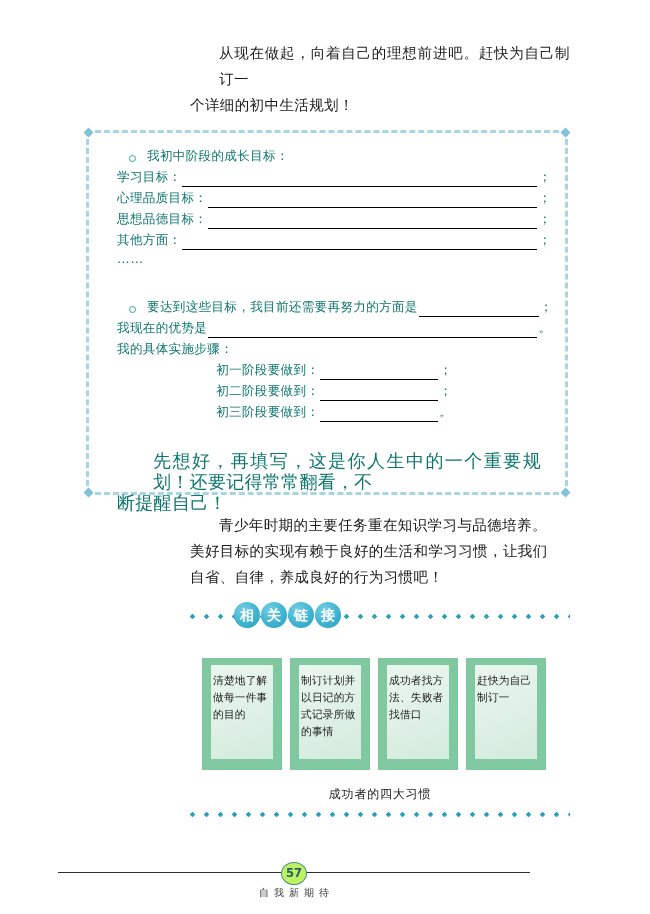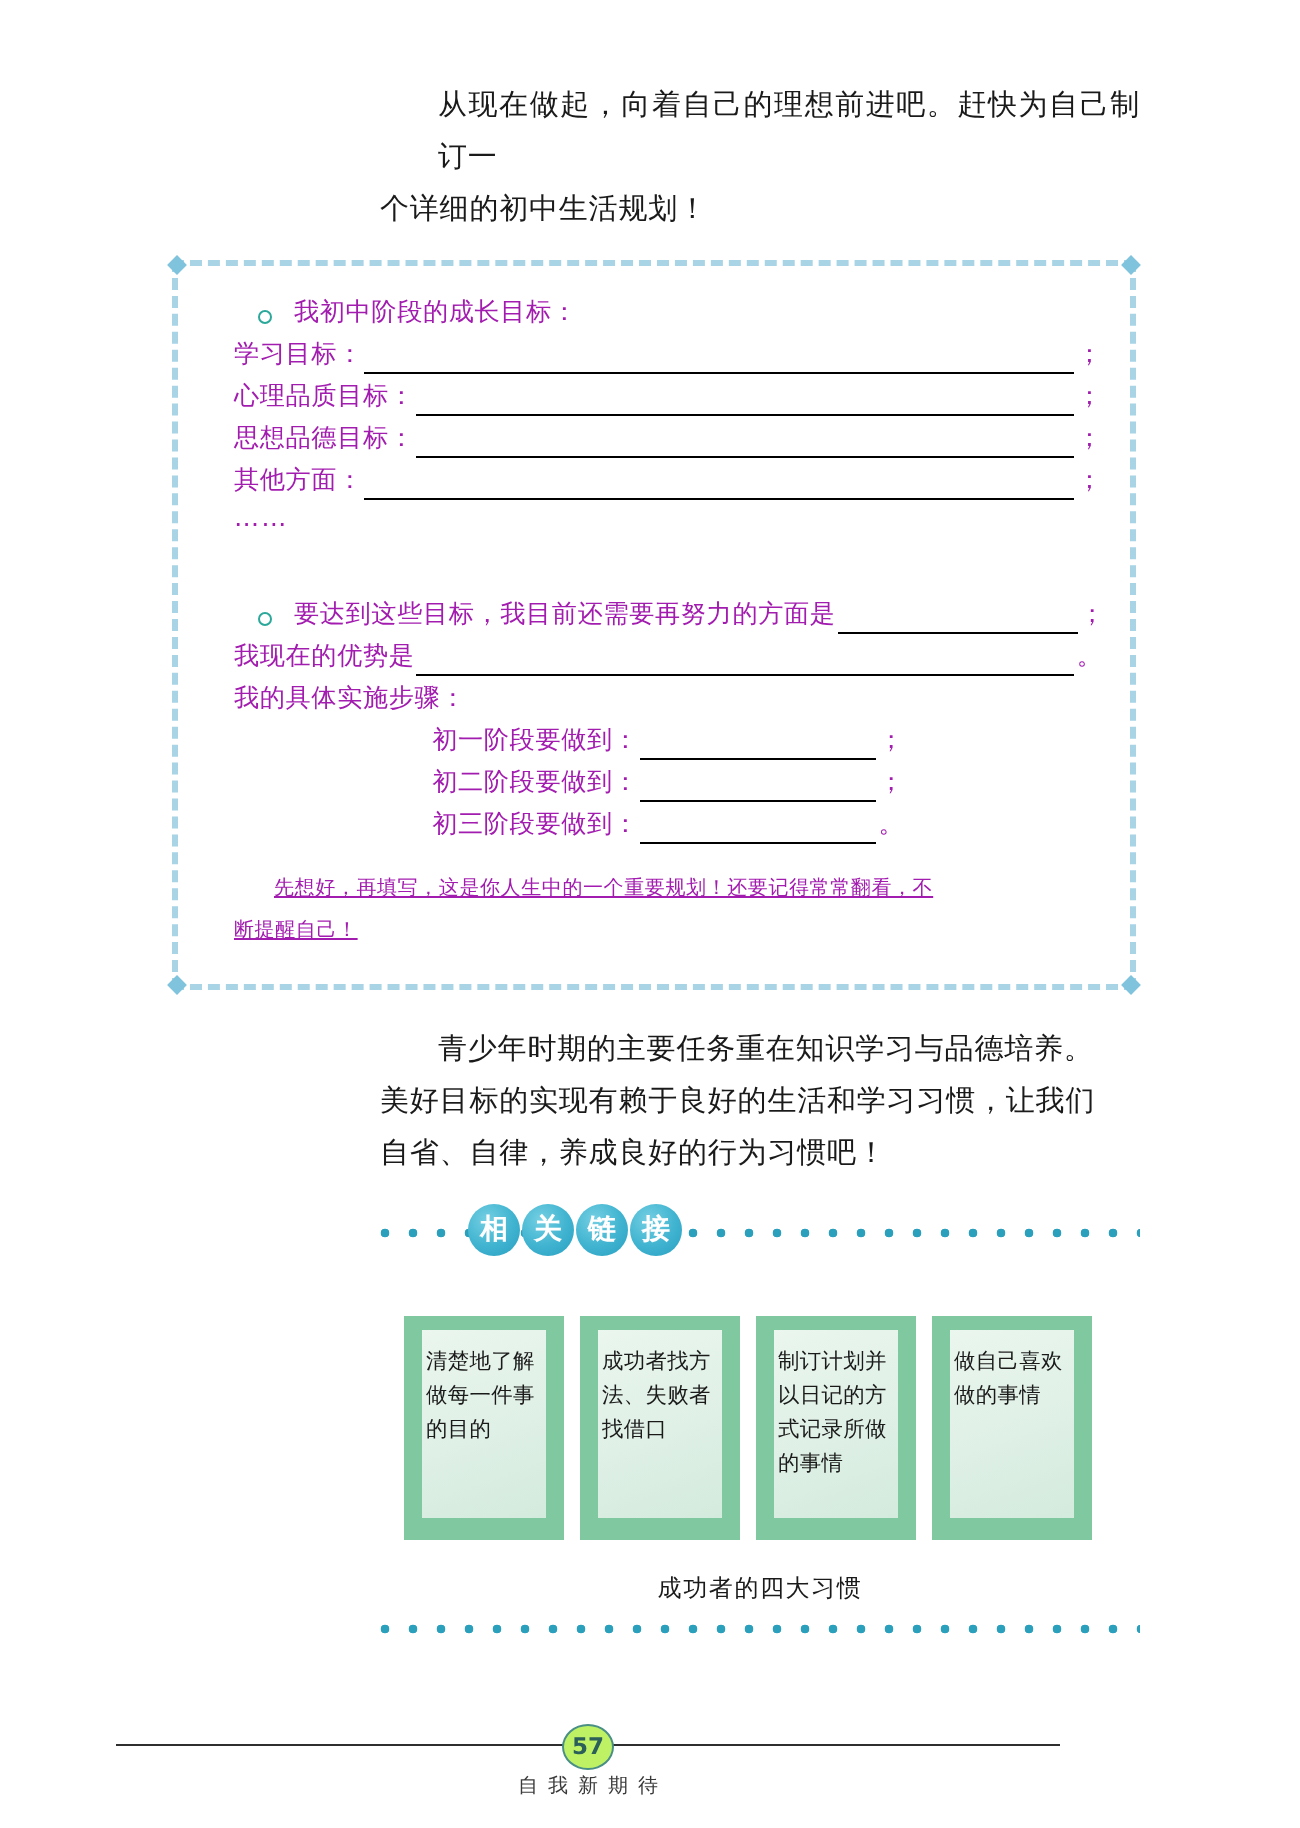--- a/index.html
+++ b/index.html
@@ -58,21 +58,21 @@
   .cd-tr { right: -4px; top: -4px; }
   .cd-bl { left: -4px;  bottom: -4px; }
   .cd-br { right: -4px; bottom: -4px; }
 
   .form-inner {
     position: absolute;
     left: 28px;
     top: 10px;
     right: 14px;
     font-size: 12.6px;
-    color: #a21caf;
+    color: #0f766e;
   }
 
   .f-row {
     display: flex;
     align-items: flex-end;
     height: 21px;
     white-space: nowrap;
     justify-content: center;
   }
   .f-label { flex: 0 0 auto; padding-bottom: 1px; letter-spacing: 0.3px; }
@@ -107,27 +107,26 @@
   .f-plain {
     height: 21px;
     line-height: 21px;
     letter-spacing: 0.3px;
   }
   .f-dots { height: 18px; line-height: 18px; letter-spacing: 1px; }
   .f-gap-8  { height: 8px; }
   .f-gap-18 { height: 18px; }
 
   .note-para {
-    margin-top: 12px;
-    font-size: 10px;
+    margin-top: 28px;
+    font-size: 18px;
     line-height: 21px;
     letter-spacing: 0.3px;
     width: 424px;
     text-align: justify;
-    text-decoration: underline;
   }
   .note-para .indent { padding-left: 2em; }
 
   
   .mid-para {
     position: absolute;
     left: 190px;
     top: 512px;
     width: 380px;
     font-size: 14.5px;
@@ -386,27 +385,27 @@
       <span class="badge-ch">关</span>
       <span class="badge-ch">链</span>
       <span class="badge-ch">接</span>
     </div>
 
     <div class="cards">
       <div class="card">
         <div class="card-text">清楚地了解做每一件事的目的</div>
       </div>
       <div class="card">
+        <div class="card-text">制订计划并以日记的方式记录所做的事情</div>
+      </div>
+      <div class="card">
         <div class="card-text">成功者找方法、失败者找借口</div>
       </div>
       <div class="card">
-        <div class="card-text">制订计划并以日记的方式记录所做的事情</div>
-      </div>
-      <div class="card">
-        <div class="card-text">做自己喜欢做的事情</div>
+        <div class="card-text">赶快为自己制订一</div>
       </div>
     </div>
 
     <div class="caption">成功者的四大习惯</div>
     <div class="bottom-rule"></div>
   </div>
 
   <div class="footer">
     <div class="footer-rule"></div>
     <div class="page-num">57</div>

